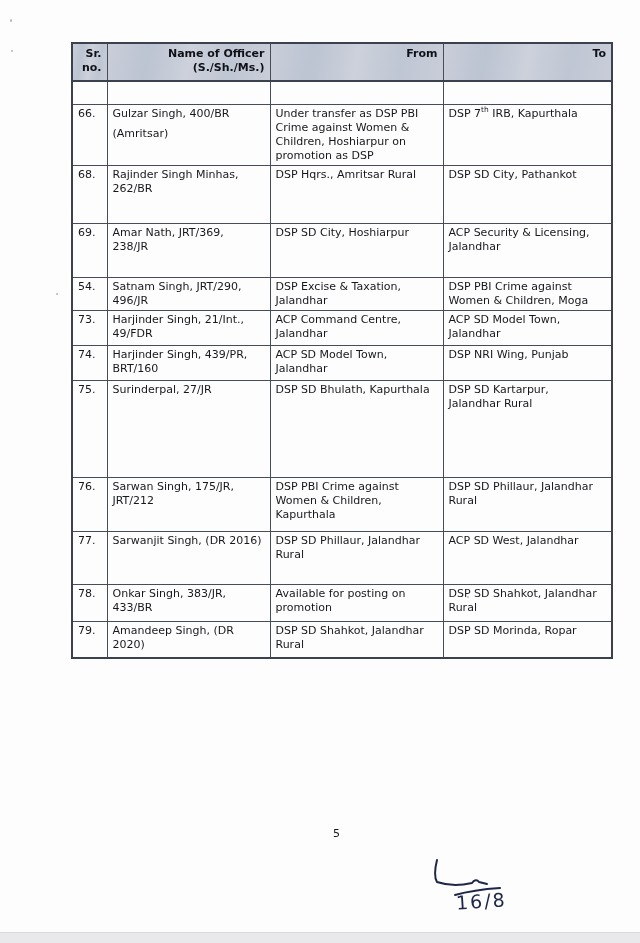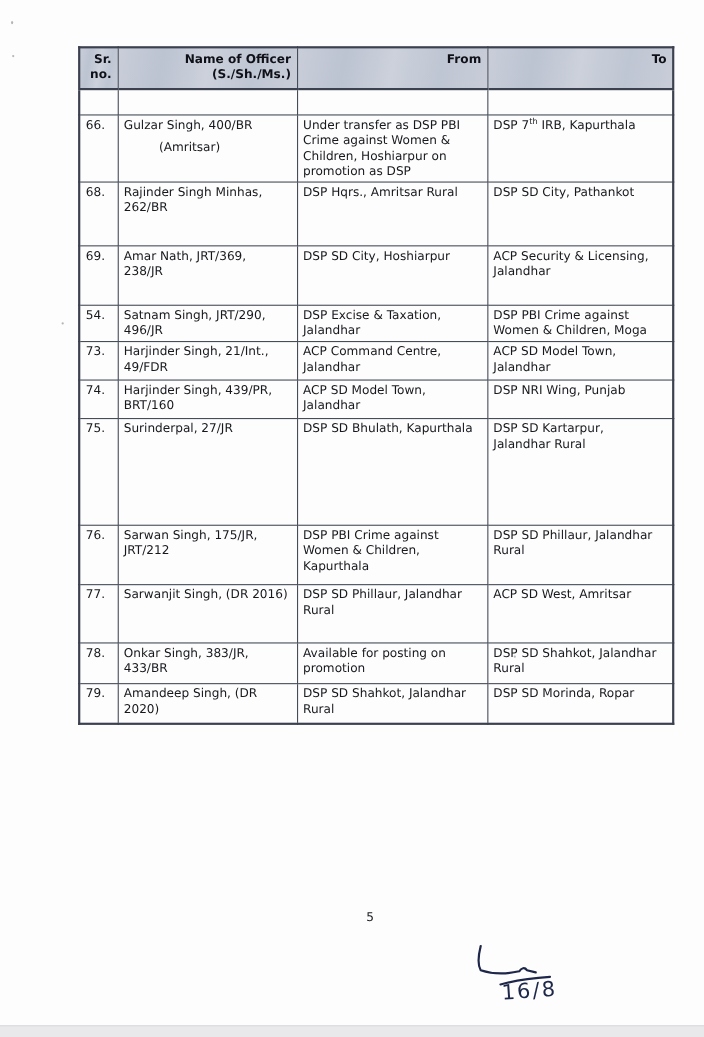--- a/index.html
+++ b/index.html
@@ -22,21 +22,21 @@
     white-space:pre-line;
     overflow:hidden;
   }
   .doc-table th{
     text-align:right;font-weight:bold;padding-top:3px;
     background-image:linear-gradient(100deg,#c9ced9 0%,#bcc3d1 25%,#ccd1db 50%,#bfc6d3 75%,#c8cdd8 100%);
     background-color:#c4cad6;
     border-bottom:2px solid #3c4150;
     color:#101118;
   }
-  .para2{display:block;margin-top:6px;margin-left:32px;}
+  .para2{display:block;margin-top:6px;}
   sup{font-size:7.5px;line-height:0;}
   .pageno{position:absolute;left:333px;top:827px;font-size:11px;}
   .bottom-bar{
     position:absolute;left:0;bottom:0;width:640px;height:10px;
     background:#e9e9eb;border-top:1px solid #dadadc;
   }
   .speck{position:absolute;background:#8d8d98;border-radius:50%;opacity:.65;}
   .hand-svg{position:absolute;left:427px;top:852px;}
   .hand-text{
     position:absolute;left:456px;top:890px;
@@ -140,21 +140,21 @@
 Women &amp; Children,
 Kapurthala</td>
     <td>DSP SD Phillaur, Jalandhar
 Rural</td>
   </tr>
   <tr style="height:53px">
     <td>77.</td>
     <td>Sarwanjit Singh, (DR 2016)</td>
     <td>DSP SD Phillaur, Jalandhar
 Rural</td>
-    <td>ACP SD West, Amritsar</td>
+    <td>ACP SD West, Jalandhar</td>
   </tr>
   <tr style="height:37px">
     <td>78.</td>
     <td>Onkar Singh, 383/JR,
 433/BR</td>
     <td>Available for posting on
 promotion</td>
     <td>DSP SD Shahkot, Jalandhar
 Rural</td>
   </tr>

